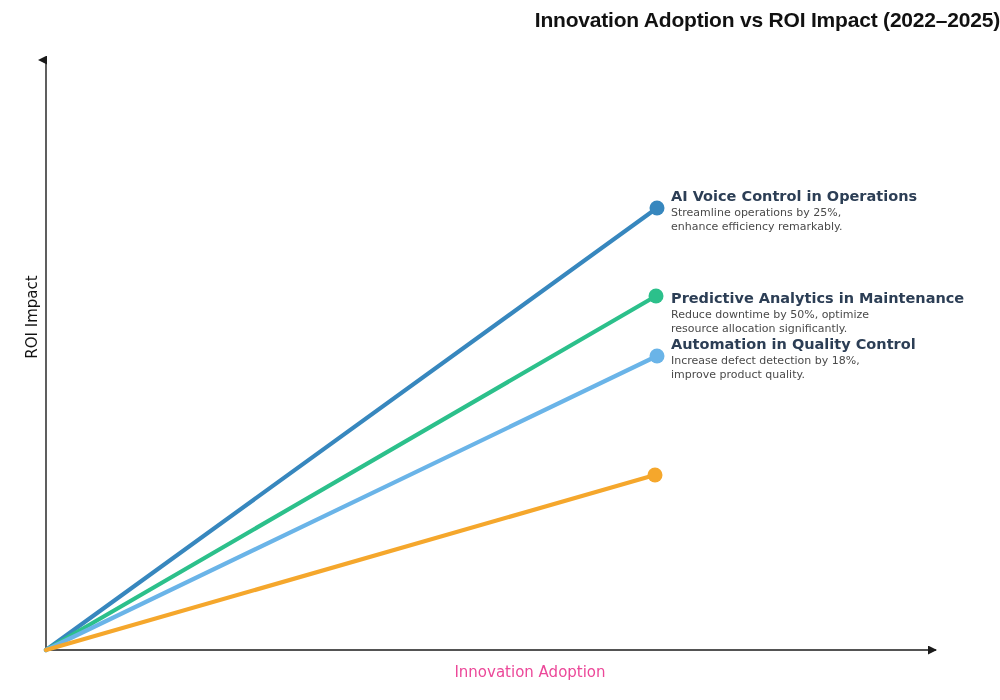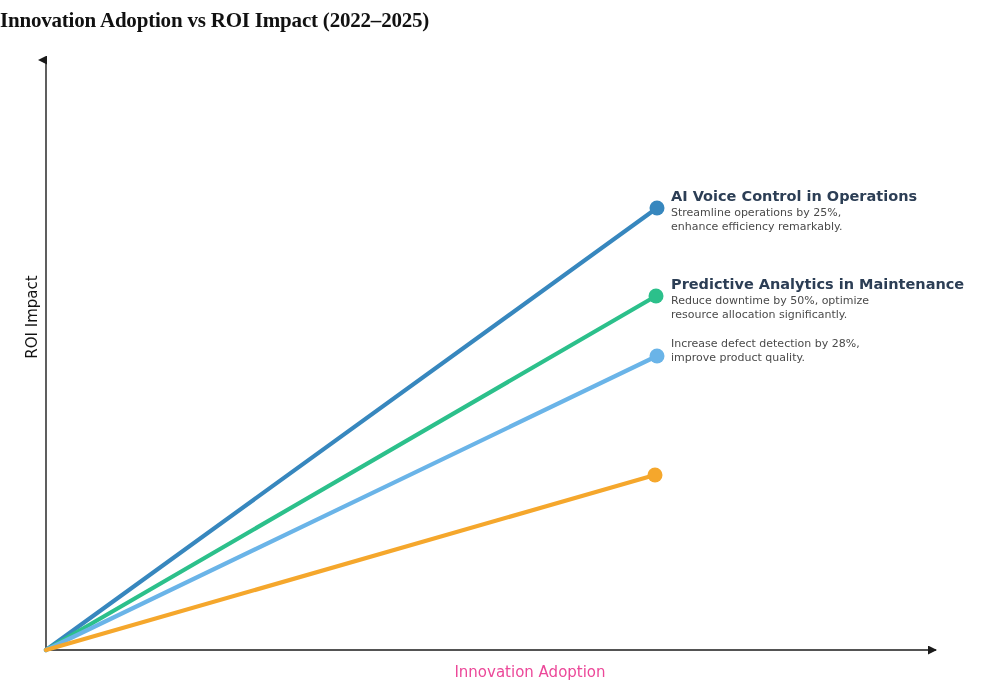--- a/index.html
+++ b/index.html
@@ -18,22 +18,22 @@
     position: relative;
     width: 1000px;
     height: 700px;
     background: #ffffff;
   }
   #chart-title {
     position: absolute;
     left: 0;
     top: 8px;
     width: 1000px;
-    text-align: left;
-    font-family: Liberation Serif, serif;
+    text-align: right;
+    font-family: Liberation Sans, sans-serif;
     font-size: 21px;
     font-weight: bold;
     color: #111111;
     letter-spacing: -0.2px;
   }
   #plot-svg {
     position: absolute;
     left: 0;
     top: 0;
   }
@@ -116,25 +116,26 @@
   <div id="ylabel">ROI Impact</div>
 
   <div id="xlabel">Innovation Adoption</div>
 
   <div class="annotation" style="left:671px; top:188px;">
     <div class="ann-title">AI Voice Control in Operations</div>
     <div class="ann-desc">Streamline operations by 25%,
 enhance efficiency remarkably.</div>
   </div>
 
-  <div class="annotation" style="left:671px; top:276px;">
+  <div class="annotation" style="left:671px; top:290px;">
     <div class="ann-title">Predictive Analytics in Maintenance</div>
     <div class="ann-desc">Reduce downtime by 50%, optimize
 resource allocation significantly.</div>
   </div>
 
   <div class="annotation" style="left:671px; top:336px;">
-    <div class="ann-desc">Increase defect detection by 28%,
+    <div class="ann-title">Automation in Quality Control</div>
+    <div class="ann-desc">Increase defect detection by 18%,
 improve product quality.</div>
   </div>
 
 
 </div>
 
 </body></html>

